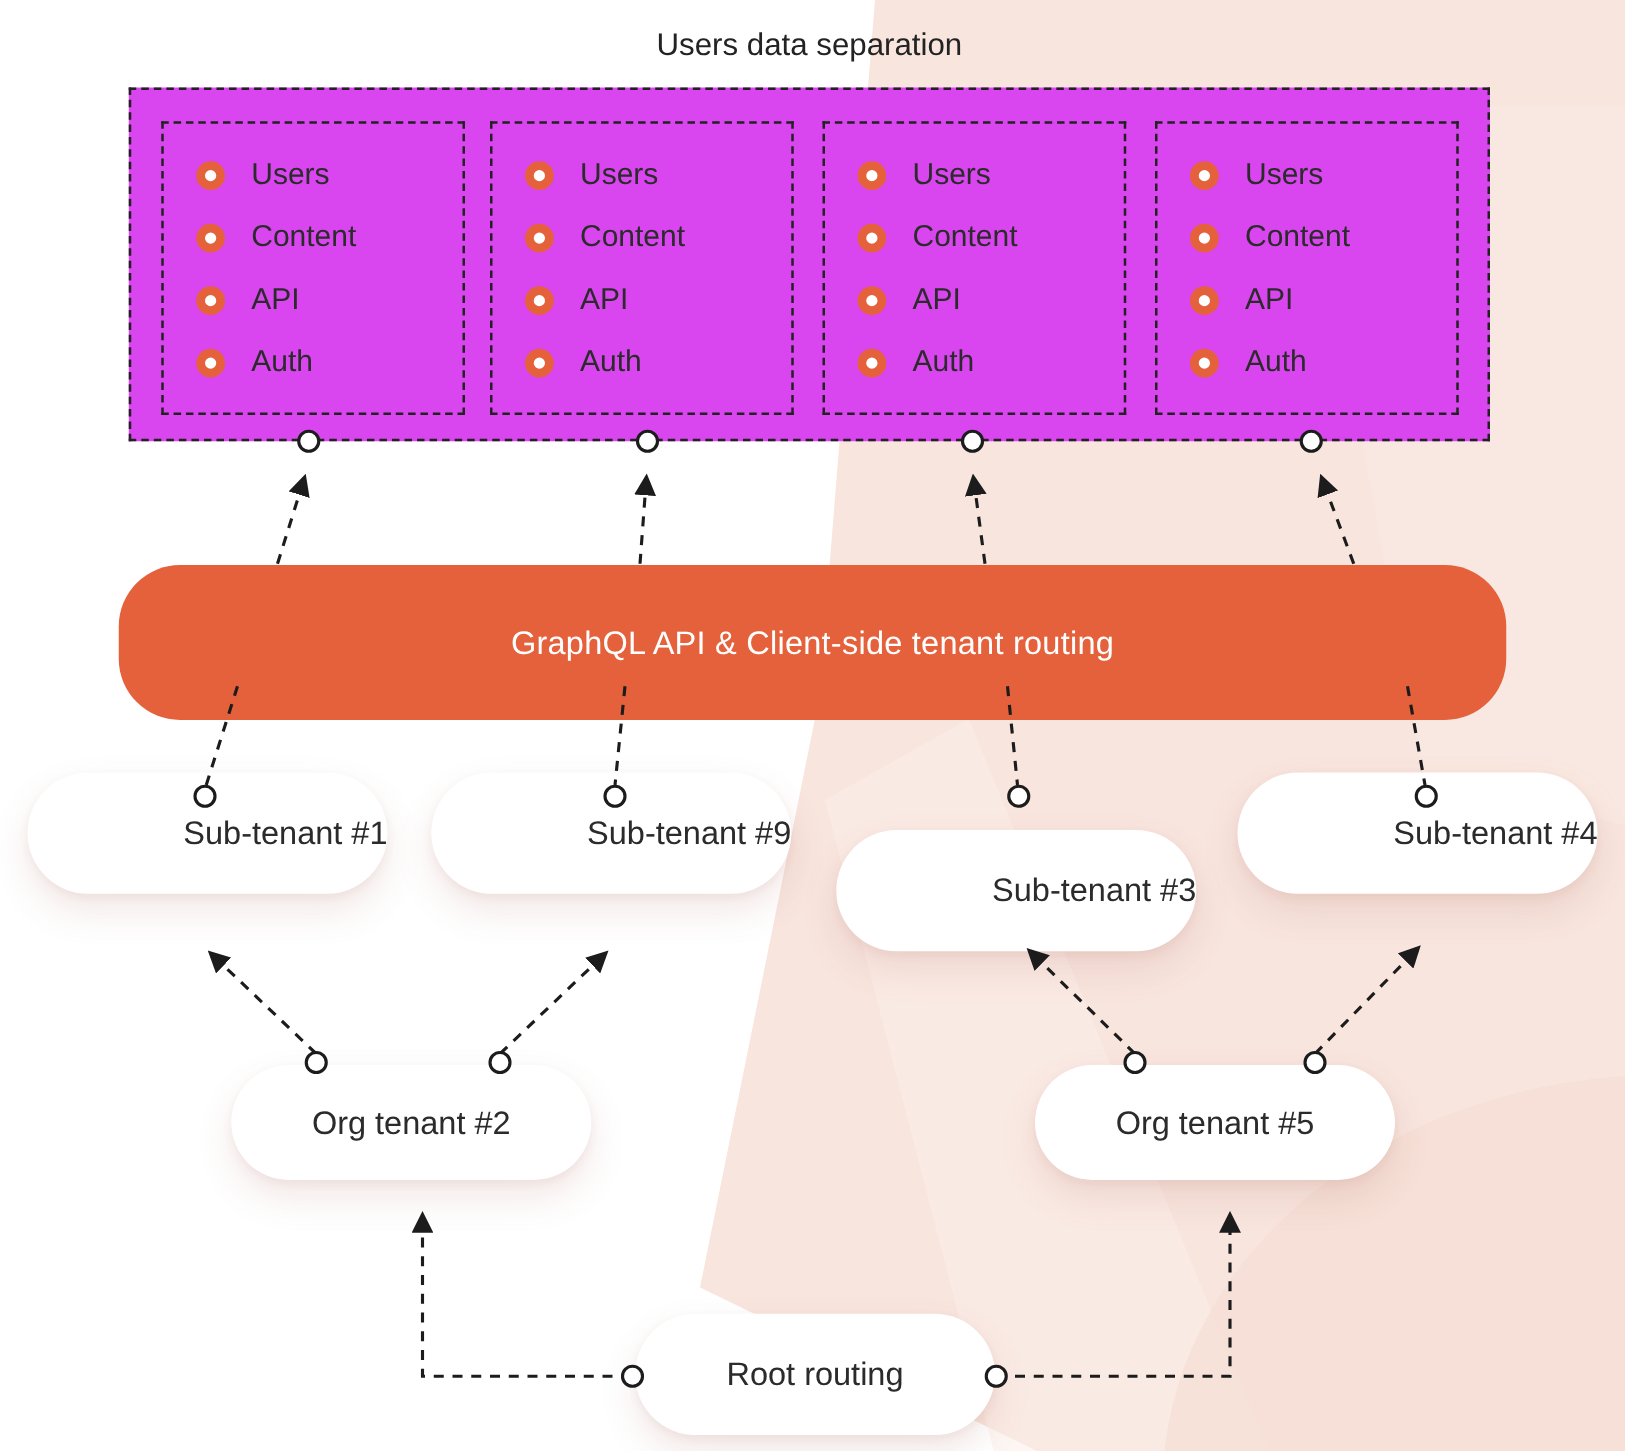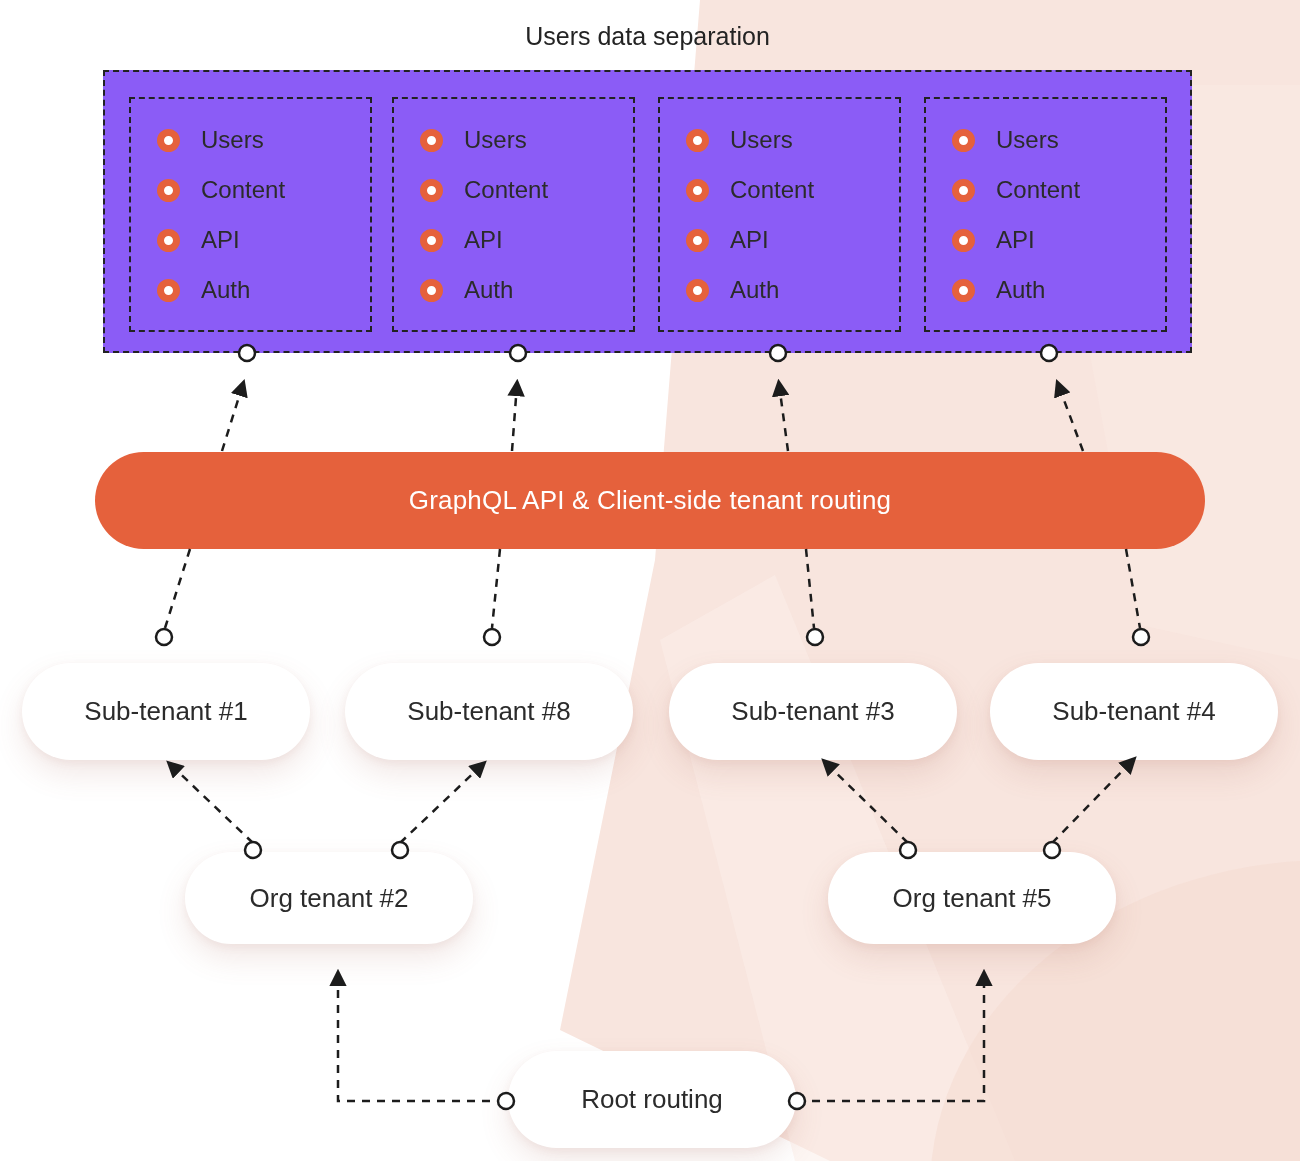--- a/index.html
+++ b/index.html
@@ -17,21 +17,21 @@
 
   
   .diagram-title{
     position:absolute;left:103px;top:22px;width:1089px;
     text-align:center;font-size:25px;color:#232323;z-index:2;
   }
 
   
   .outer-box{
     position:absolute;left:103px;top:70px;width:1089px;height:283px;
-    border:2px dashed #222;background:#8b5cf6;z-index:1;
+    border:2px dashed #222;background:#d946ef;z-index:1;
     box-sizing:border-box;
     text-decoration:underline;
   }
   .tenant-box{
     position:absolute;top:25px;width:243px;height:235px;
     border:2px dashed #222;box-sizing:border-box;
     padding:16px 0 0 26px;
   }
   .tenant-box.b0{left:24px;}
   .tenant-box.b1{left:287px;}
@@ -40,37 +40,37 @@
   .t-item{display:flex;align-items:center;gap:21px;height:50px;}
   .t-item span{font-size:24px;color:#2b2b2b;}
   .bullet{
     width:23px;height:23px;border-radius:50%;
     background:#fff;border:7px solid #e5613c;box-sizing:border-box;
     flex:0 0 auto;
   }
 
   
   .api-bar{
-    position:absolute;left:95px;top:452px;width:1110px;height:97px;
+    position:absolute;left:95px;top:452px;width:1110px;height:124px;
     background:#e5613c;border-radius:49px;z-index:2;
     display:flex;align-items:center;justify-content:center;
     color:#ffffff;font-size:26px;letter-spacing:.2px;
   }
 
   
   .pill{
     position:absolute;background:#ffffff;border-radius:49px;z-index:2;
     display:flex;align-items:center;justify-content:center;
     font-size:26px;color:#2b2b2b;
     box-shadow:0 14px 30px rgba(160,95,75,.14), 0 3px 8px rgba(160,95,75,.08);
   }
-  .sub{width:288px;height:97px;top:663px;}
+  .sub{width:288px;height:97px;top:618px;justify-content:flex-end;}
   .sub.s0{left:22px;}
   .sub.s1{left:345px;}
-  .sub.s2{left:669px;}
+  .sub.s2{left:669px;margin-top:46px;}
   .sub.s3{left:990px;}
   .org{width:288px;height:92px;top:852px;}
   .org.o0{left:185px;}
   .org.o1{left:828px;}
   .root{width:288px;height:97px;left:508px;top:1051px;}
 
   
   .connector-layer{position:absolute;left:0;top:0;width:1300px;height:1161px;z-index:3;pointer-events:none;}
 </style>
 </head>
@@ -163,21 +163,21 @@
   </div>
 
   <div class="api-bar">
     <span>GraphQL API &amp; Client-side tenant routing</span>
   </div>
 
   <div class="pill sub s0">
       <span>Sub-tenant #1</span>
     </div>
   <div class="pill sub s1">
-      <span>Sub-tenant #8</span>
+      <span>Sub-tenant #9</span>
     </div>
   <div class="pill sub s2">
       <span>Sub-tenant #3</span>
     </div>
   <div class="pill sub s3">
       <span>Sub-tenant #4</span>
     </div>
 
   <div class="pill org o0">
       <span>Org tenant #2</span>

